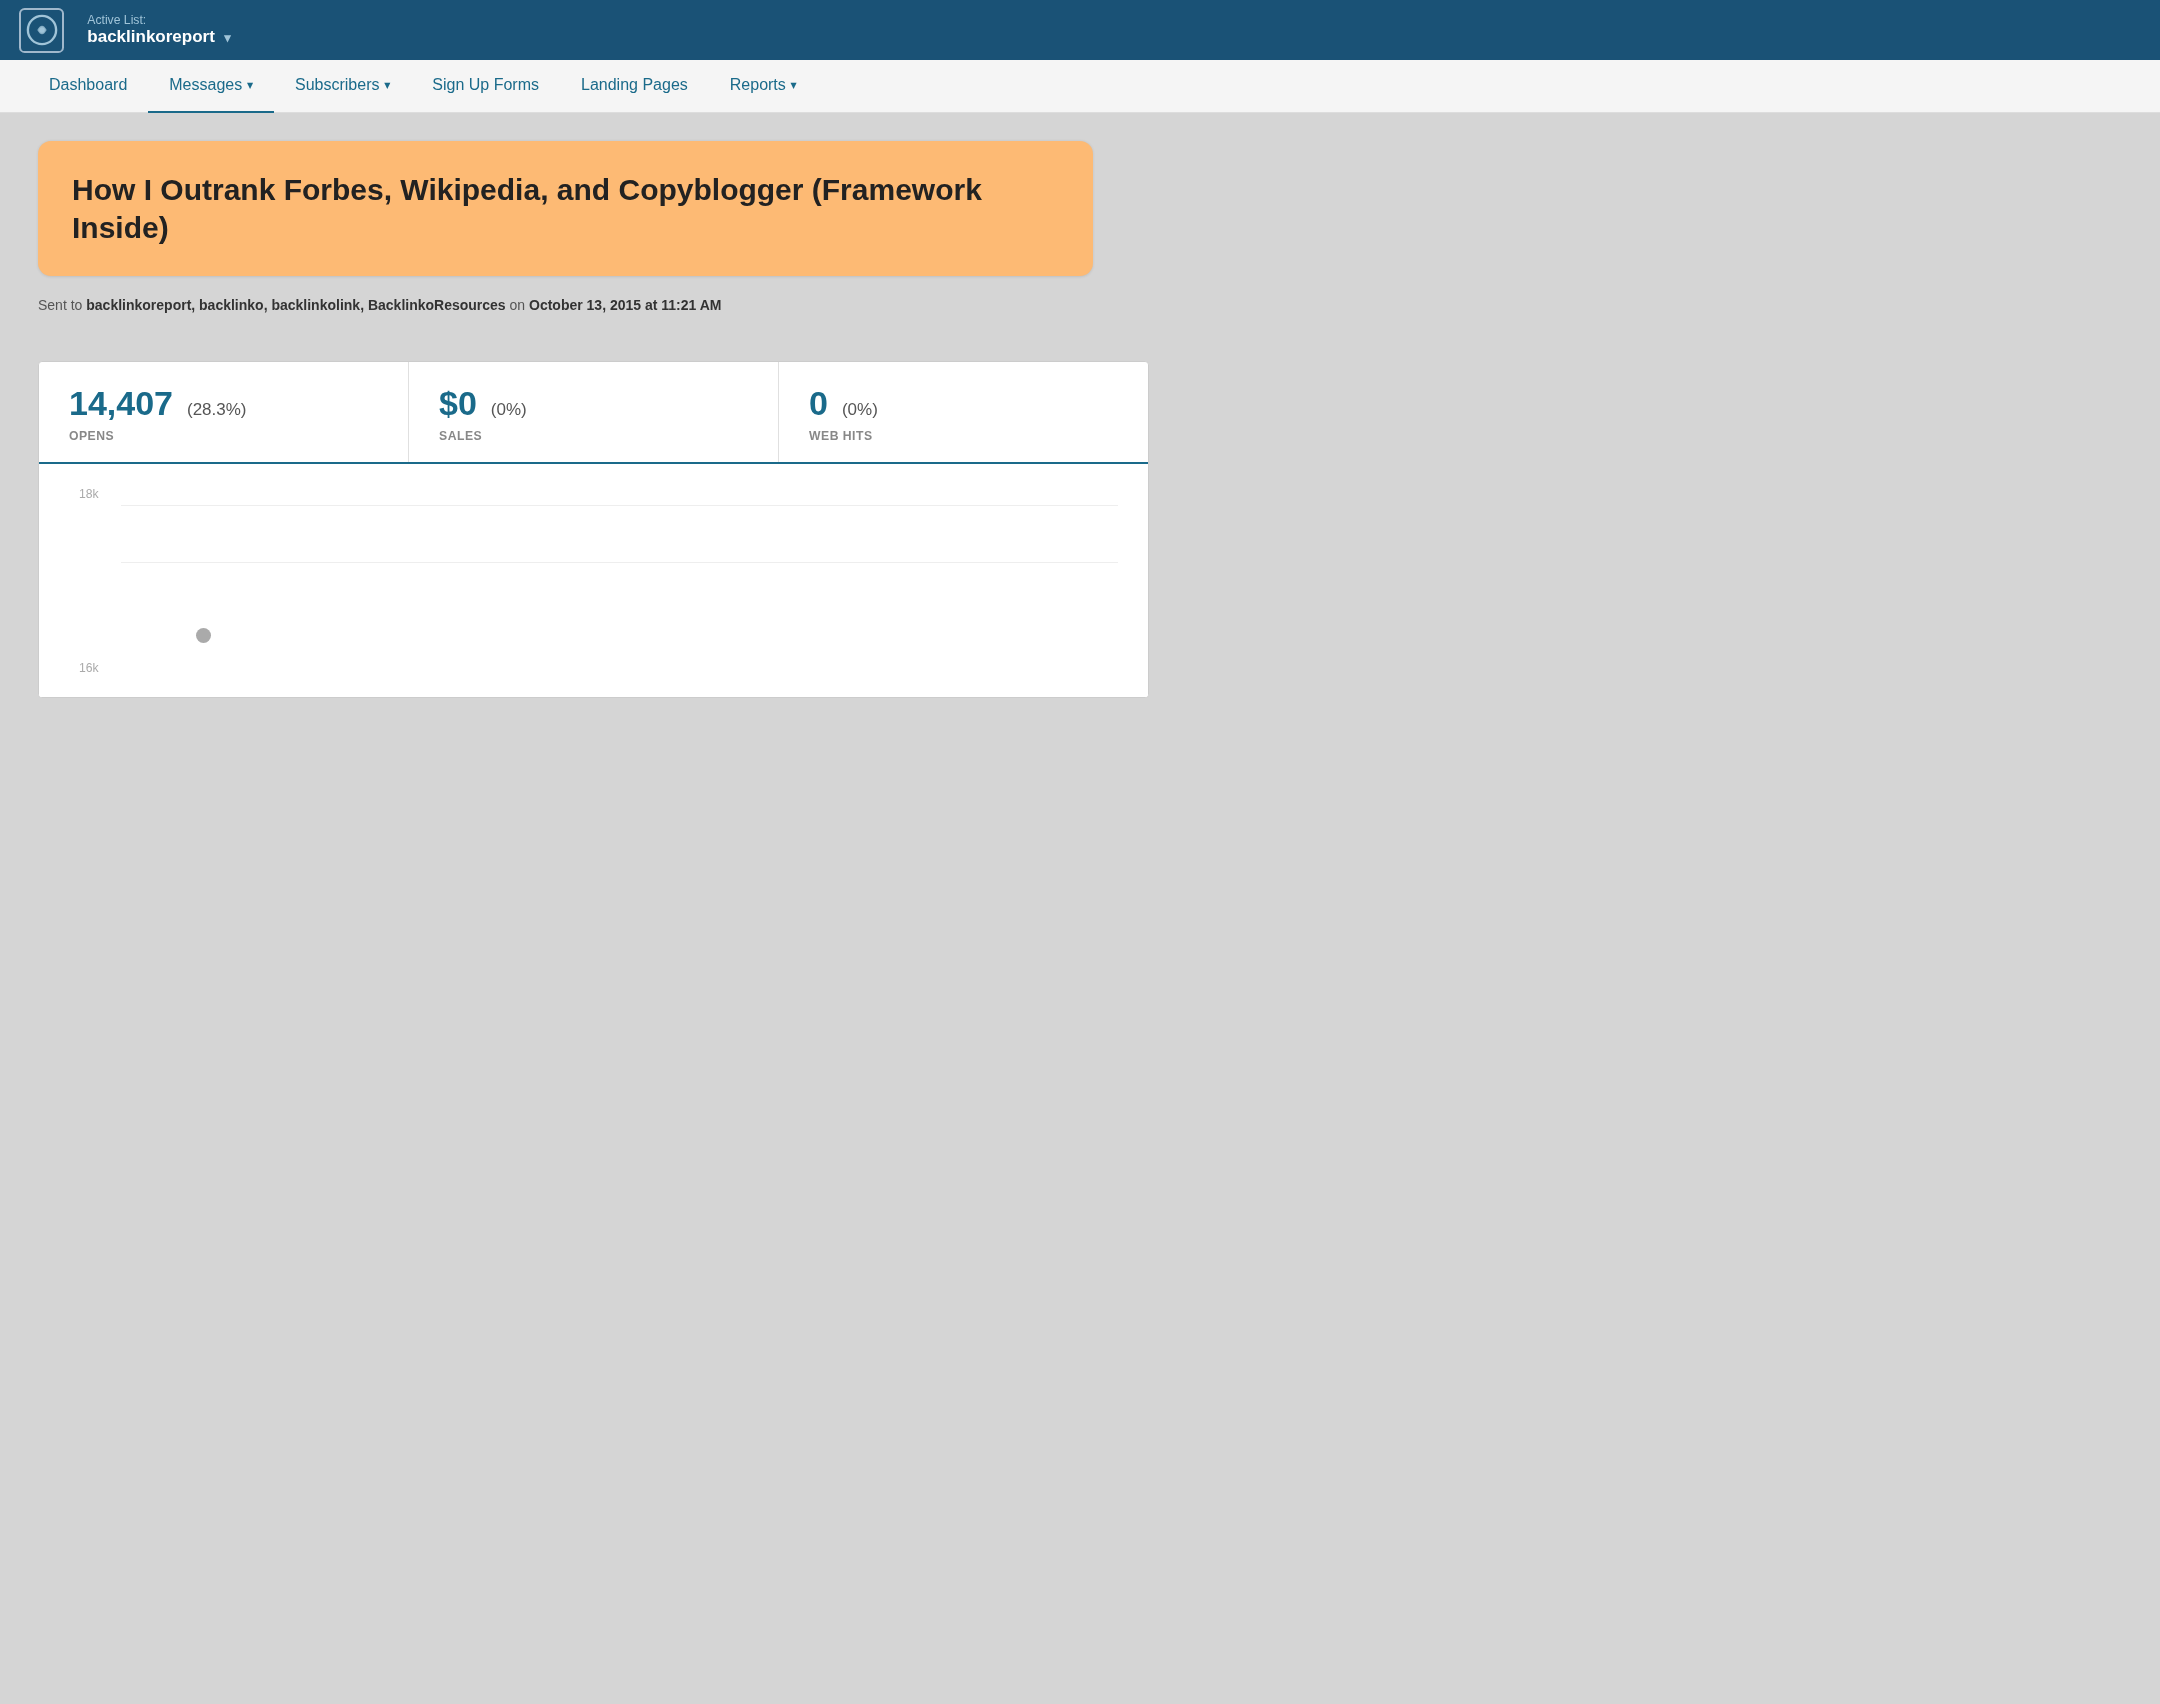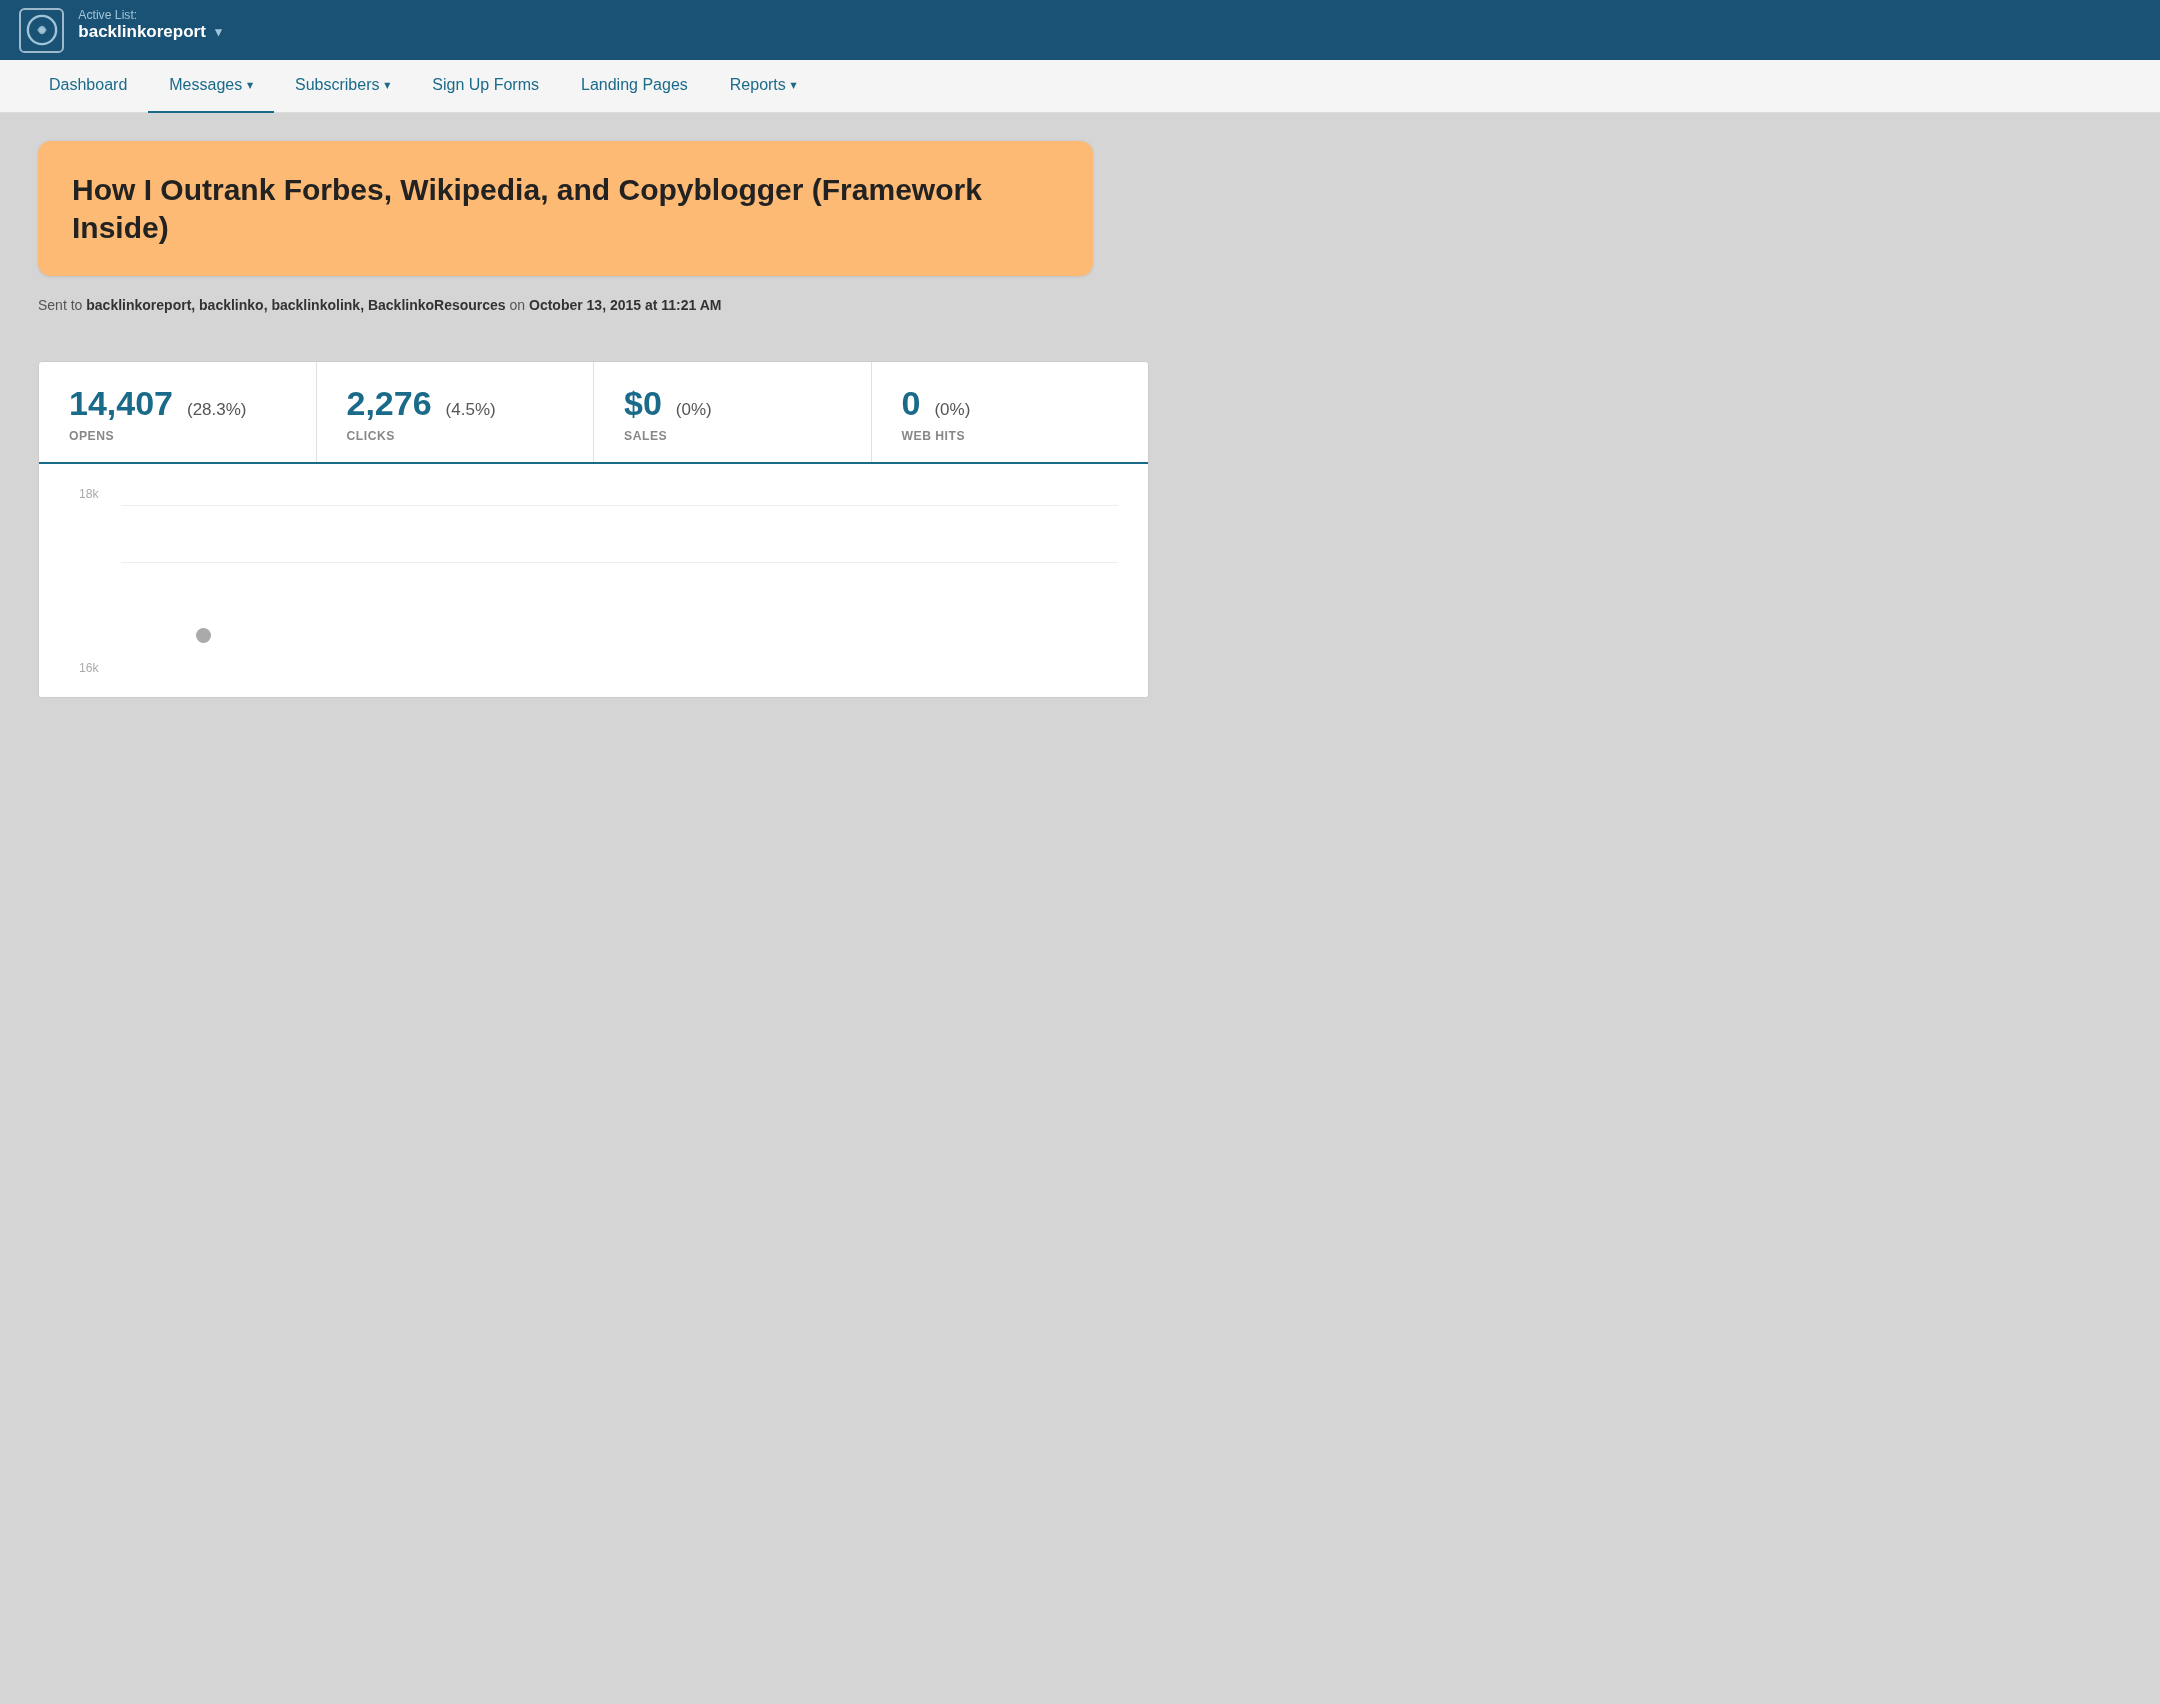--- a/index.html
+++ b/index.html
@@ -12,22 +12,22 @@
     
     .top-bar {
       background: #1a5276;
       display: flex;
       align-items: center;
       padding: 0 19px;
       height: 60px;
     }
     .logo-area {
       display: flex;
-      align-items: flex-start;
-      gap: 3px;
+      align-items: center;
+      gap: 12px;
     }
     .logo-icon {
       width: 45px;
       height: 45px;
       border: 2.8px solid #a0b8cc;
       border-radius: 5.6px;
       display: flex;
       align-items: center;
       justify-content: center;
       color: white;
@@ -329,27 +329,20 @@
     <div class="stats-row">
 
       <div class="stat-item">
         <div class="stat-main">
           <span class="stat-number">14,407</span>
           <span class="stat-percent">(28.3%)</span>
         </div>
         <div class="stat-label">OPENS</div>
       </div>
 
-      <div class="stat-item">
-        <div class="stat-main">
-          <span class="stat-number">2,276</span>
-          <span class="stat-percent">(4.5%)</span>
-        </div>
-        <div class="stat-label">CLICKS</div>
-      </div>
 
       <div class="stat-item">
         <div class="stat-main">
           <span class="stat-number">$0</span>
           <span class="stat-percent">(0%)</span>
         </div>
         <div class="stat-label">SALES</div>
       </div>
 
       <div class="stat-item">

